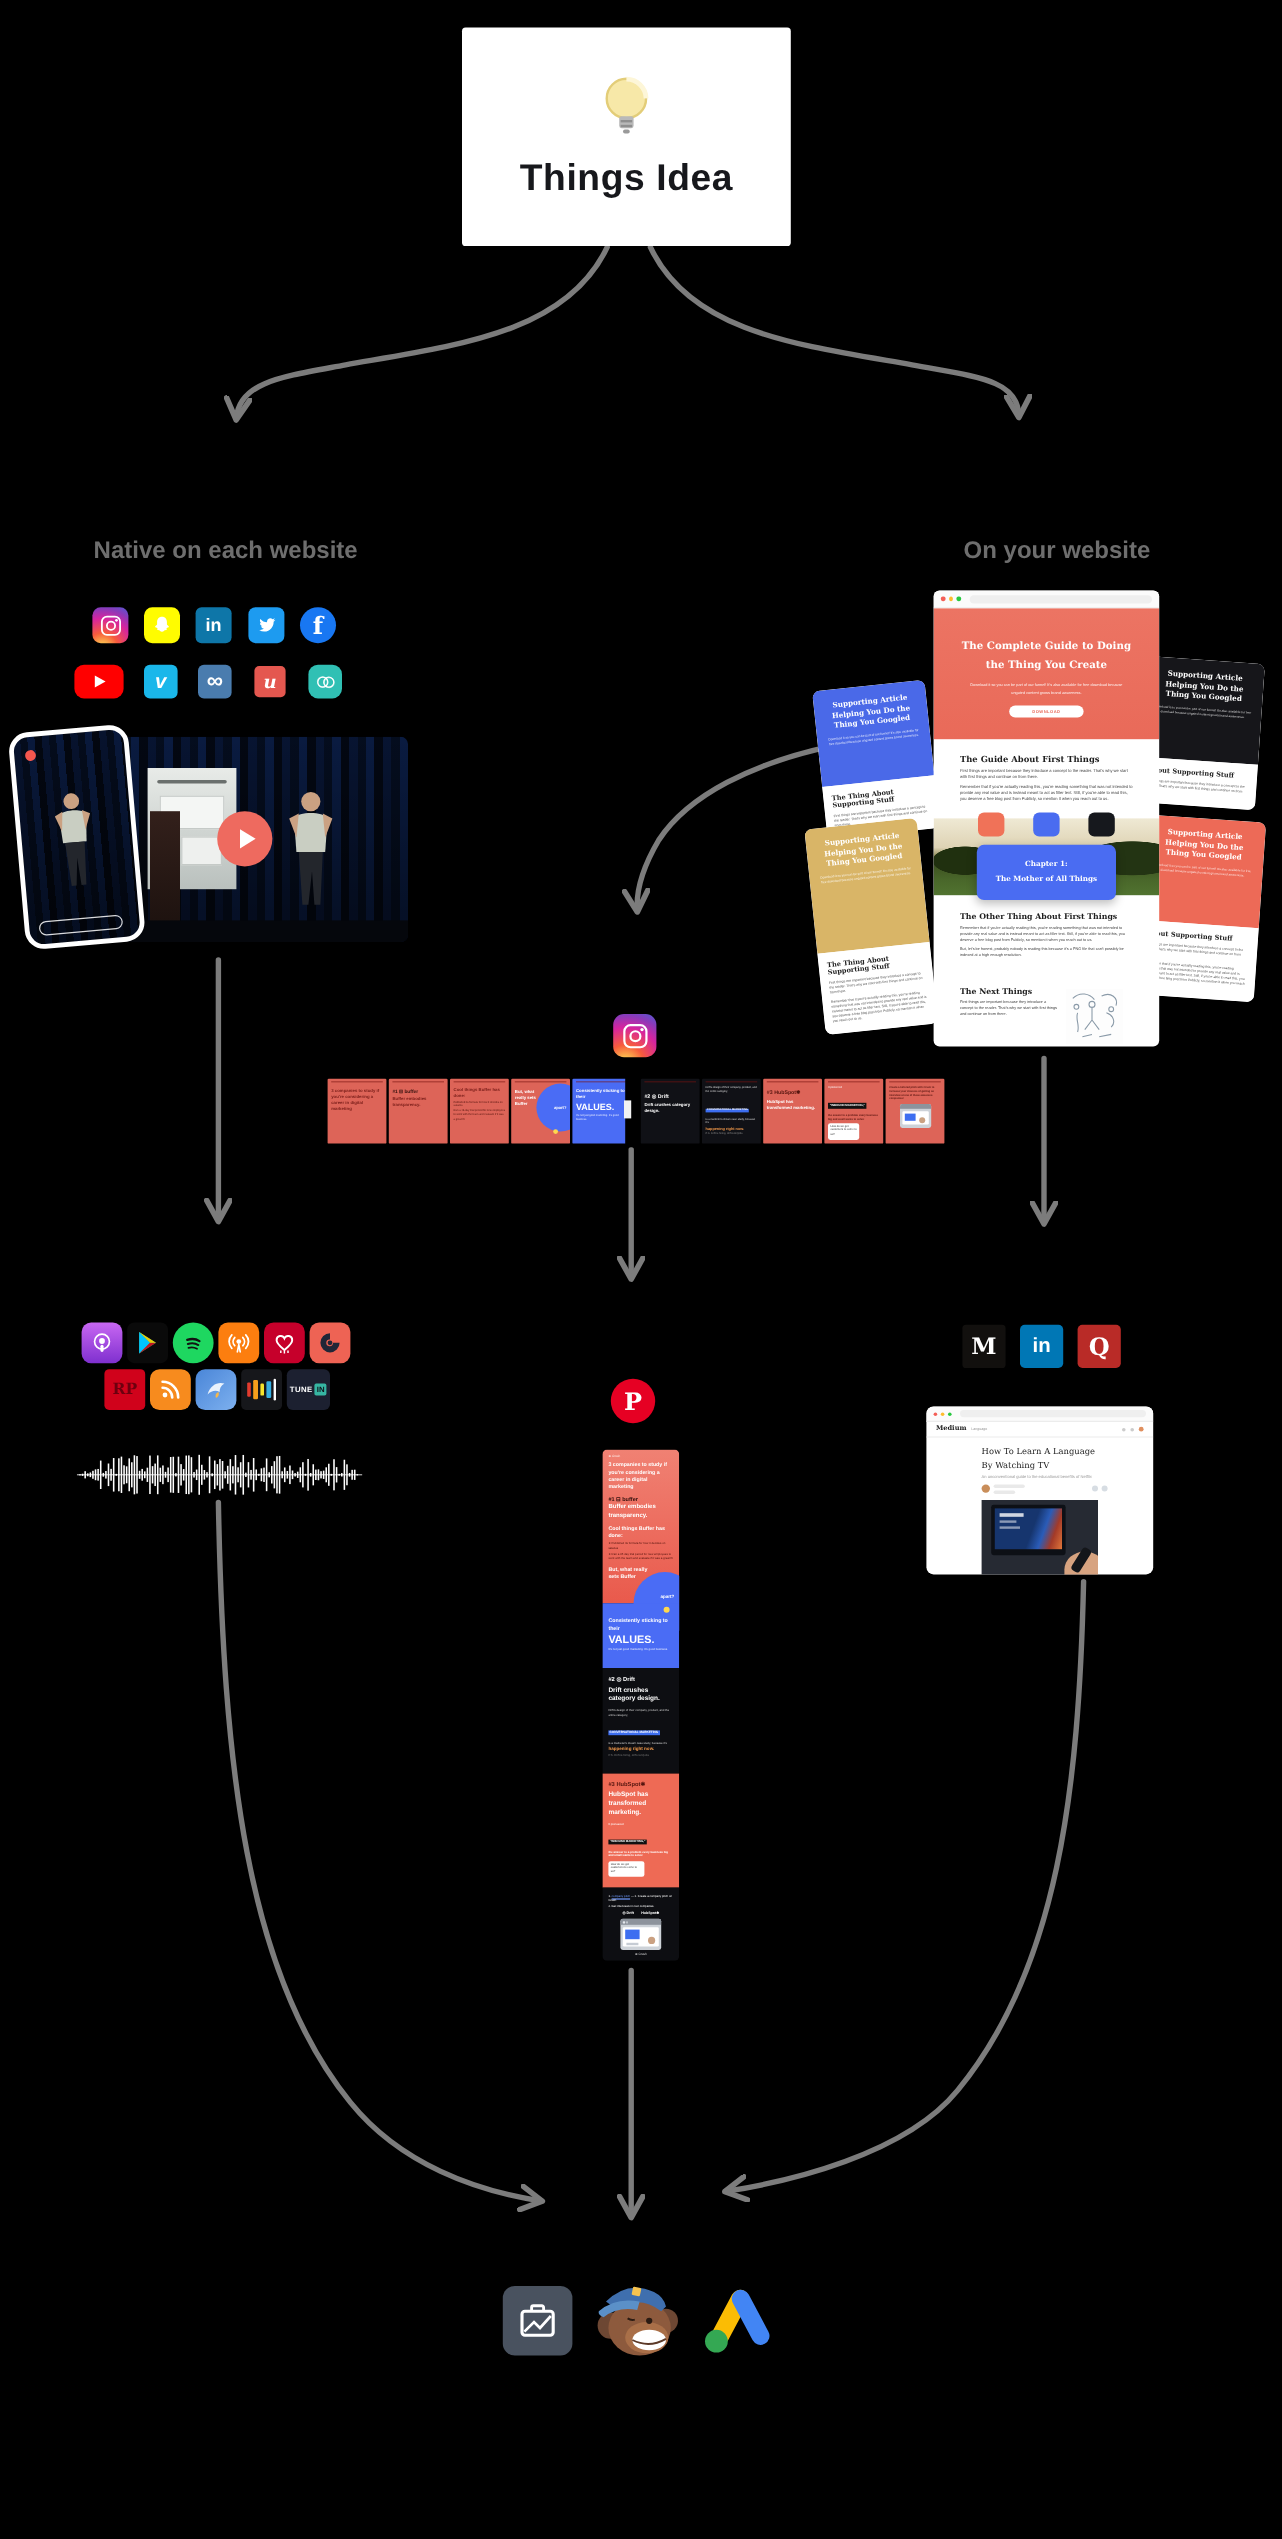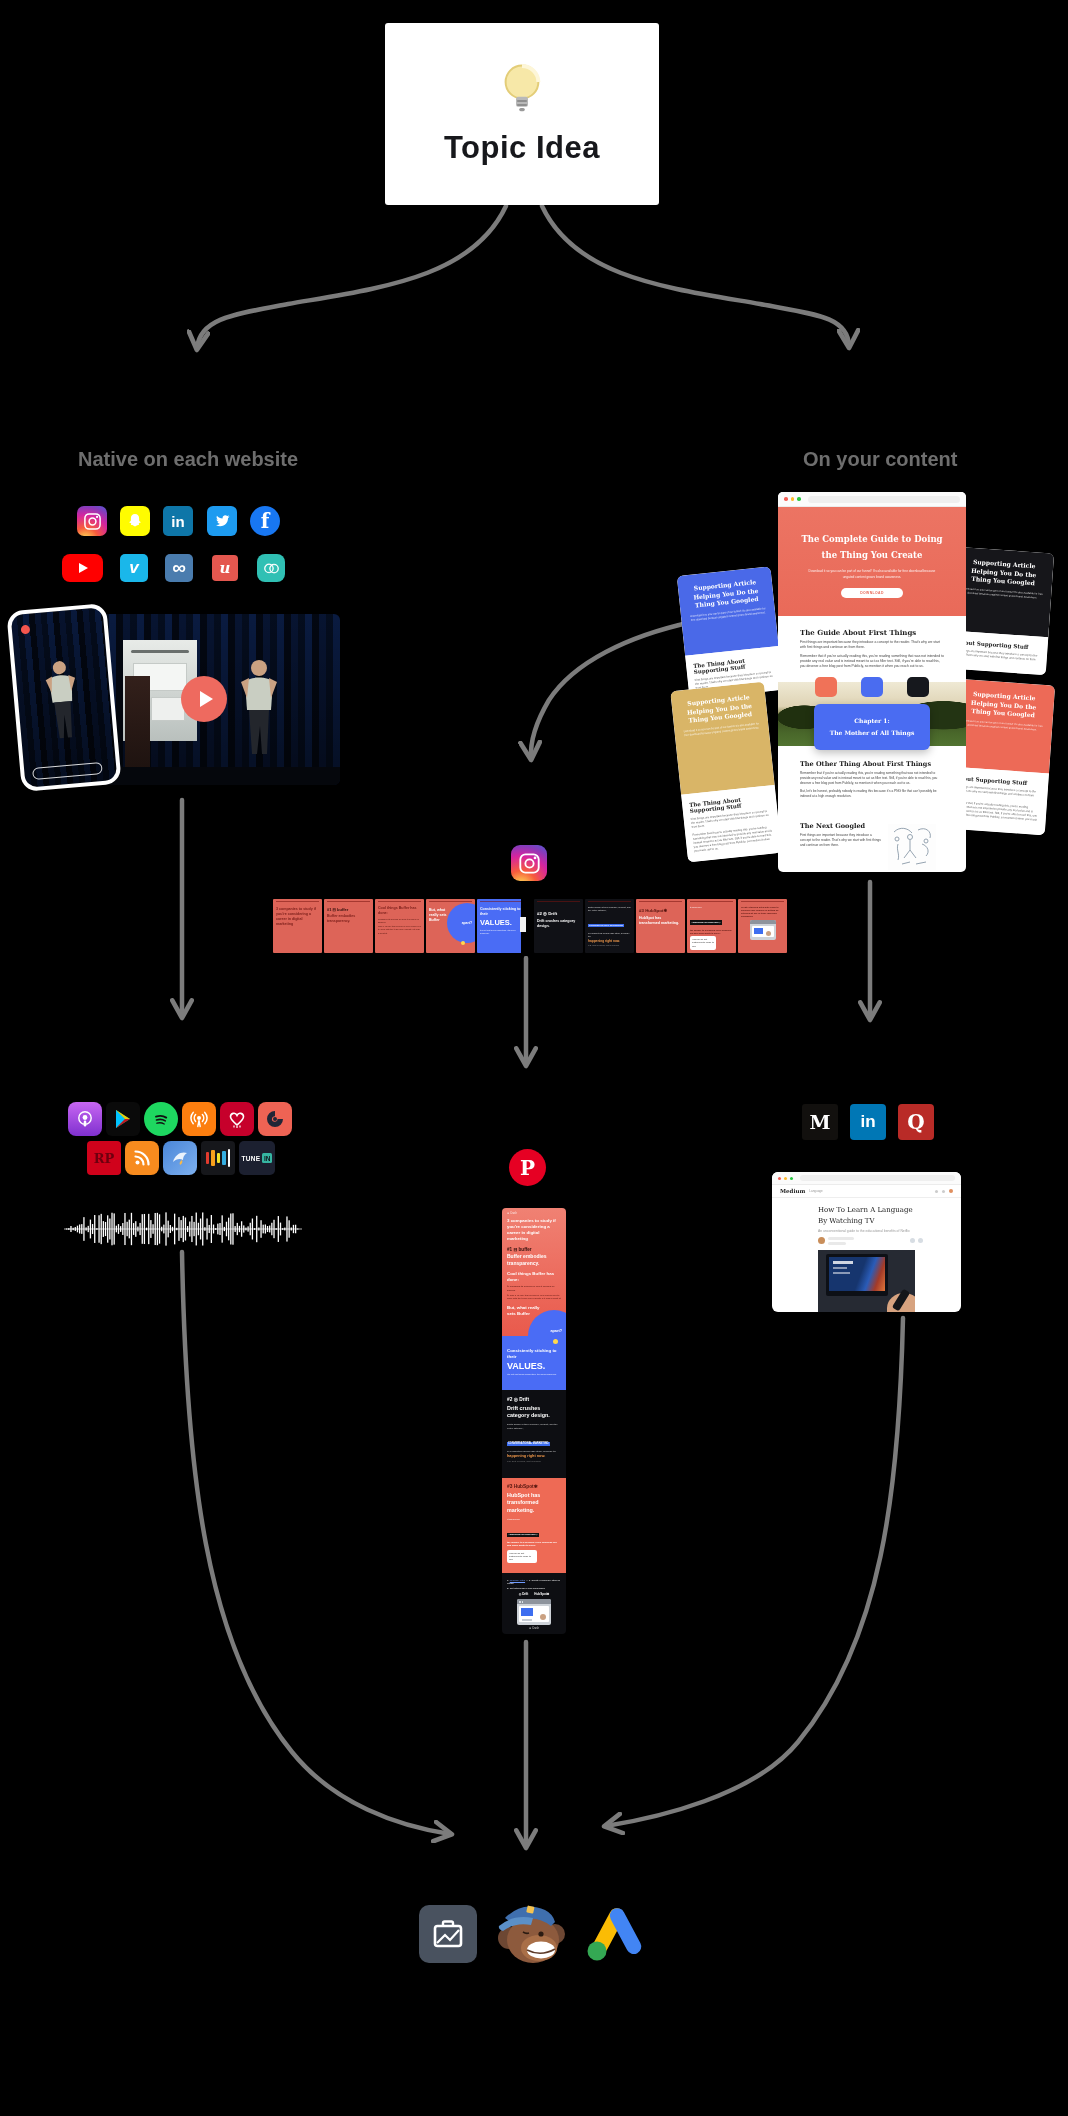--- a/index.html
+++ b/index.html
@@ -139,21 +139,21 @@
 
   <div class="abs content topic-box">
     <svg width="52" height="56" viewBox="0 0 26 28">
       <circle cx="13" cy="10" r="8.2" fill="#f7e8a8" stroke="#e3cd78" stroke-width="1"></circle>
       <path d="M13 2 A8.2 8.2 0 0 1 21.2 10" fill="none" stroke="#fdf6d8" stroke-width="2"></path>
       <rect x="10" y="17.4" width="6" height="5" rx="1" fill="#b9b9b9"></rect>
       <rect x="10.6" y="19" width="4.8" height="1" fill="#8f8f8f"></rect>
       <rect x="10.6" y="21" width="4.8" height="1" fill="#8f8f8f"></rect>
       <rect x="11.6" y="23" width="2.8" height="1.6" rx=".8" fill="#9a9a9a"></rect>
     </svg>
-    <div class="topic-title">Topic Idea</div>
+    <div class="topic-title">Things Idea</div>
   </div>
 
   <div class="abs content sec-label" style="left:78px;top:448px;">Native on each website</div>
 
   <div class="tile content ig-grad" style="left:77px;top:506px;width:30px;height:30px;">
     <svg width="19" height="19" viewBox="0 0 20 20">
         <rect x="2" y="2" width="16" height="16" rx="4.5" fill="none" stroke="#fff" stroke-width="1.6"></rect>
         <circle cx="10" cy="10" r="3.6" fill="none" stroke="#fff" stroke-width="1.6"></circle>
         <circle cx="14.8" cy="5.2" r="1.2" fill="#fff"></circle>
       </svg>
@@ -394,21 +394,21 @@
         <rect x="220.16" y="17.58" width="1.3" height="2.84"></rect>
         <rect x="222.32" y="6.44" width="1.3" height="25.12"></rect>
         <rect x="224.48" y="10.29" width="1.3" height="17.42"></rect>
         <rect x="226.64" y="17.50" width="1.3" height="3.00"></rect>
         <rect x="228.80" y="14.86" width="1.3" height="8.28"></rect>
         <rect x="230.96" y="14.74" width="1.3" height="8.53"></rect>
         <rect x="233.12" y="18.50" width="1.3" height="1.00"></rect>
       </g>
   </svg>
 
-  <div class="abs content sec-label" style="left:803px;top:448px;">On your content</div>
+  <div class="abs content sec-label" style="left:803px;top:448px;">On your website</div>
 
   <div class="side-card content" style="left:683px;top:571px;transform:rotate(-6deg);">
     <div class="side-head" style="background:#4a69e8;height:62px;">
       <div class="side-title ser">Supporting Article Helping You Do the Thing You Googled</div>
       <div class="side-sub">Download it so you can be part of our funnel! It's also available for free download because ungated content grows brand awareness.</div>
     </div>
     <div class="side-body">
       <div class="side-h ser">The Thing About Supporting Stuff</div>
       <div class="side-p">First things are important because they introduce a concept to the reader. That's why we start with first things and continue on from there.</div>
     </div>
@@ -472,21 +472,21 @@
     <div class="abs chapter-box" style="left:36px;top:212px;width:116px;height:46px;z-index:2;">
       <div class="chapter-t ser">Chapter 1:</div>
       <div class="chapter-t ser">The Mother of All Things</div>
     </div>
     <div class="abs" style="left:22px;top:268px;width:144px;">
       <div class="art-h ser" style="font-size:6.5px;">The Other Thing About First Things</div>
       <div class="art-p" style="font-size:3.2px;">Remember that if you're actually reading this, you're reading something that was not intended to provide any real value and is instead meant to act as filler text. Still, if you're able to read this, you deserve a free blog post from Publicly, so mention it when you reach out to us.</div>
       <div class="art-p" style="font-size:3.2px;">But, let's be honest, probably nobody is reading this because it's a PNG file that can't possibly be indexed at a high enough resolution.</div>
     </div>
     <div class="abs" style="left:22px;top:330px;width:82px;">
-      <div class="art-h ser" style="font-size:6.5px;">The Next Googled</div>
+      <div class="art-h ser" style="font-size:6.5px;">The Next Things</div>
       <div class="art-p" style="font-size:3.2px;">First things are important because they introduce a concept to the reader. That's why we start with first things and continue on from there.</div>
     </div>
     <svg class="abs" style="left:110px;top:332px;" width="48" height="46" viewBox="0 0 48 46">
       <rect width="48" height="46" fill="#fdfdfd"></rect>
       <g fill="none" stroke="#8a9aa8" stroke-width=".9">
         <path d="M6 8 C12 2 20 4 24 9 M30 6 C38 2 44 8 42 14"></path>
         <path d="M10 20 C8 26 12 30 10 36 M22 16 L22 26 M22 26 L16 34 M22 26 L28 34"></path>
         <path d="M34 20 C40 22 42 28 38 32 M14 40 L22 38 M28 40 L38 38"></path>
         <circle cx="22" cy="13" r="2.5"></circle>
           <circle cx="38" cy="17" r="2"></circle>

